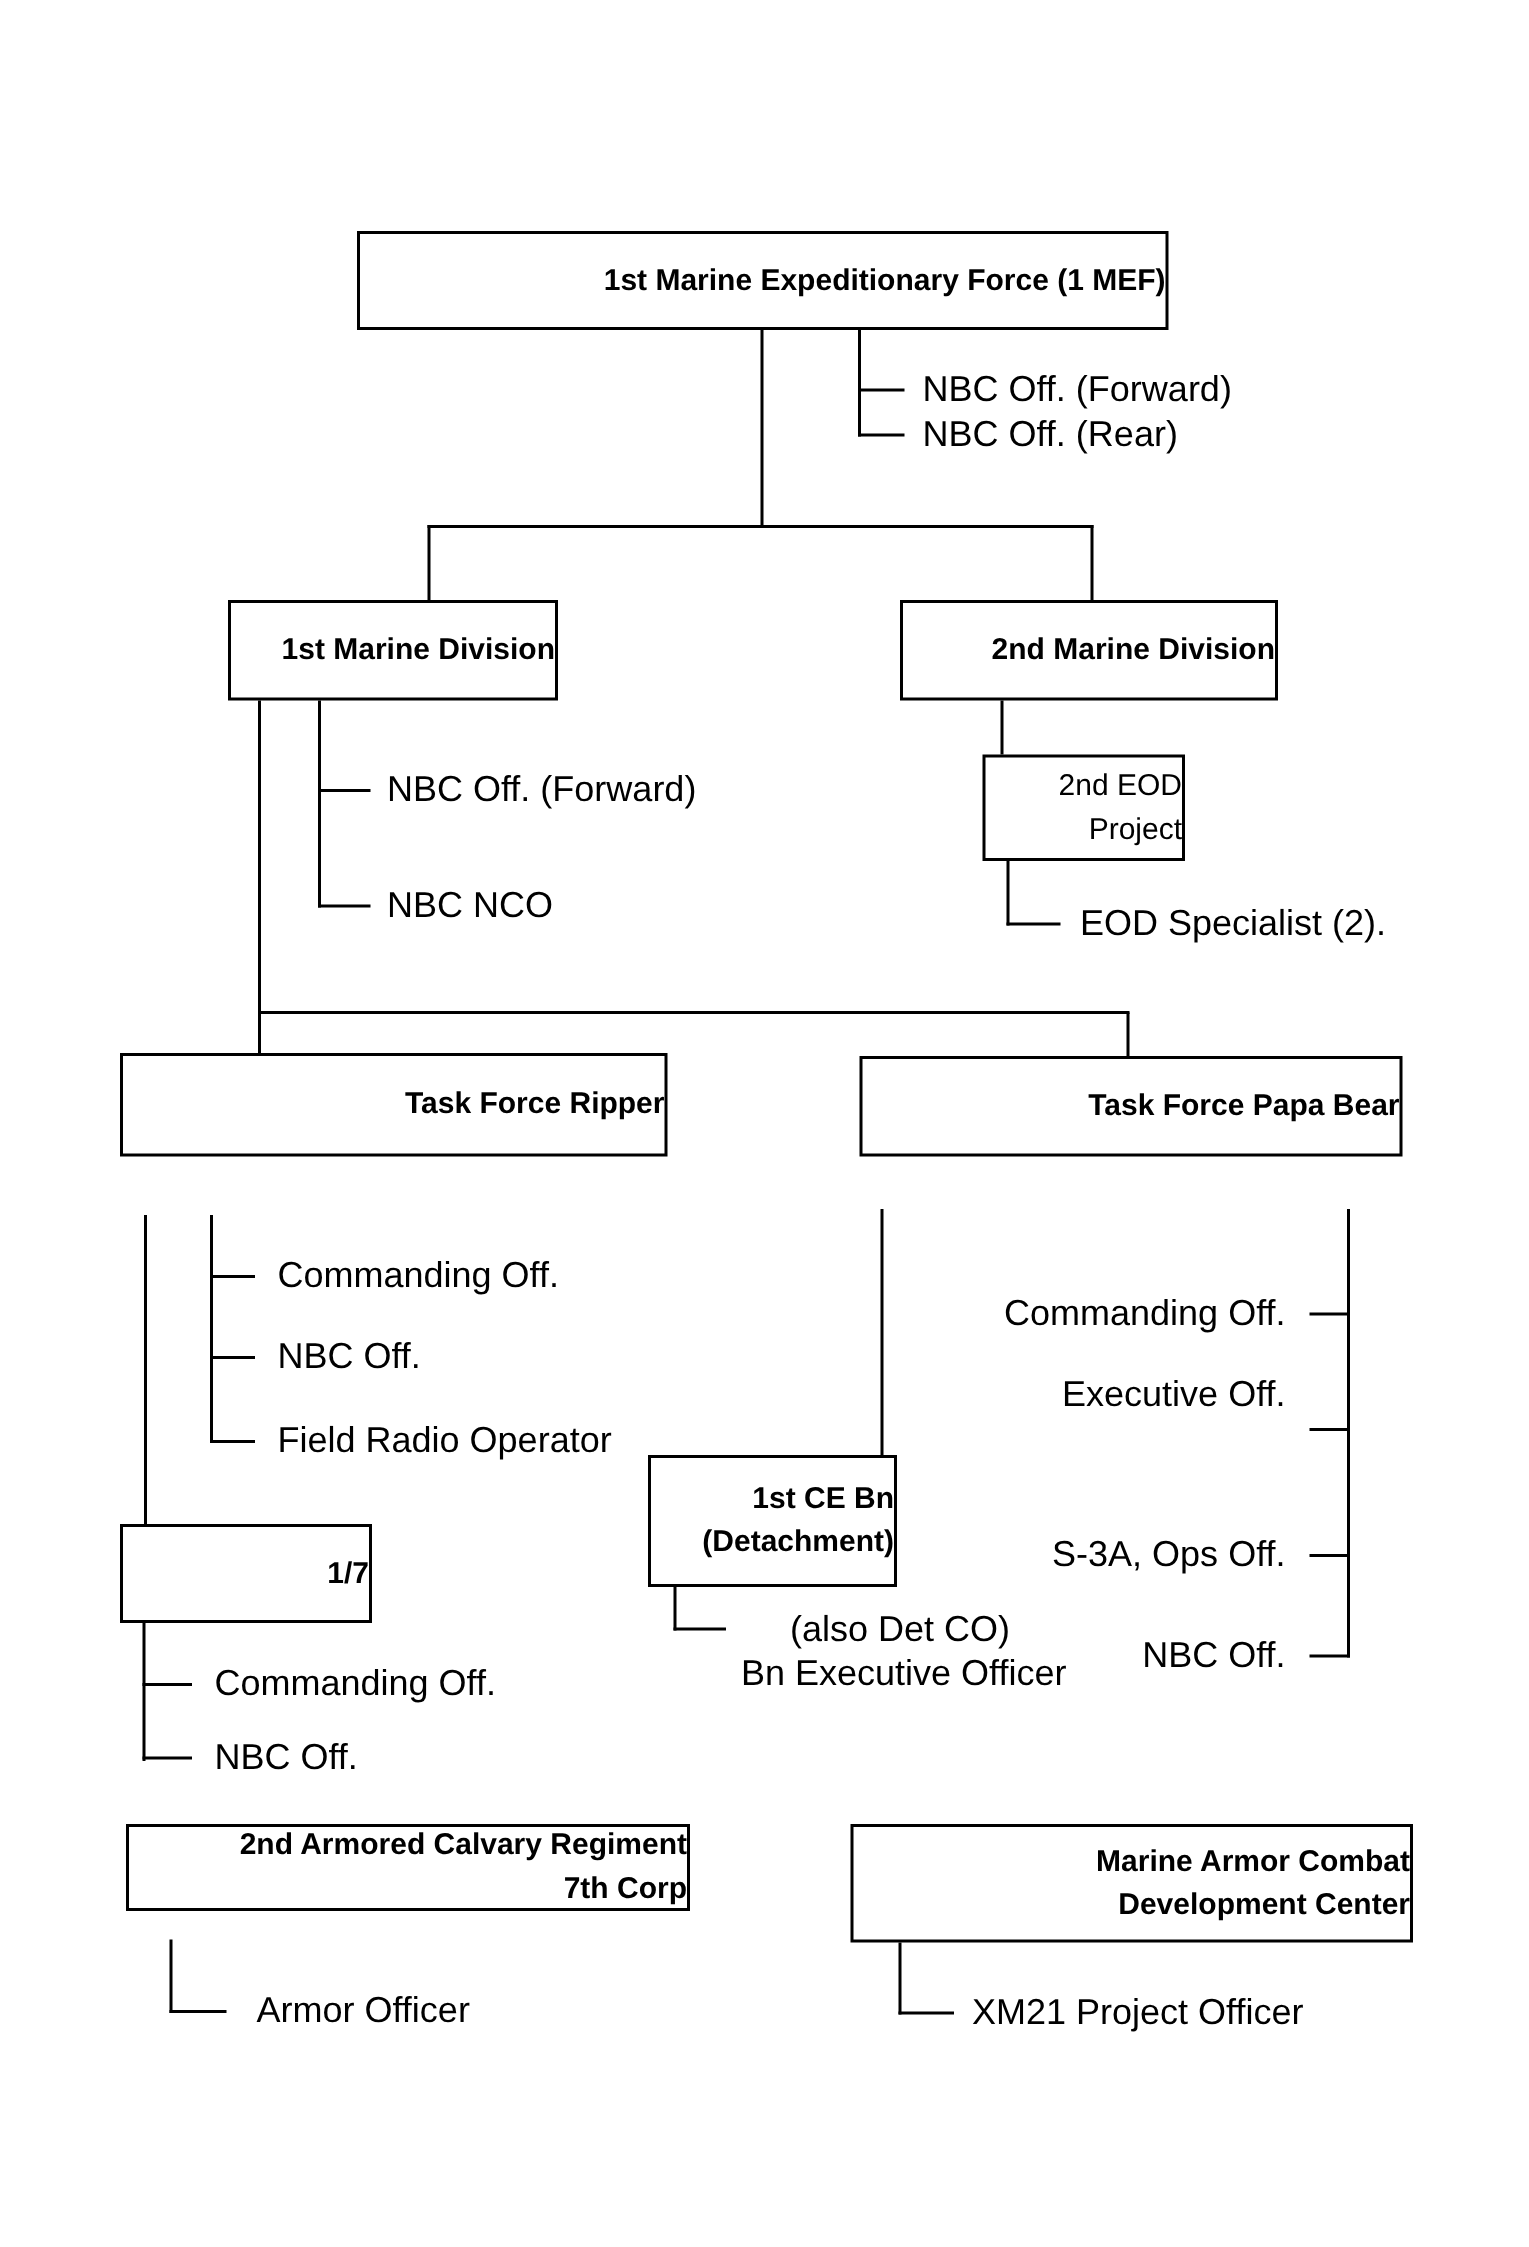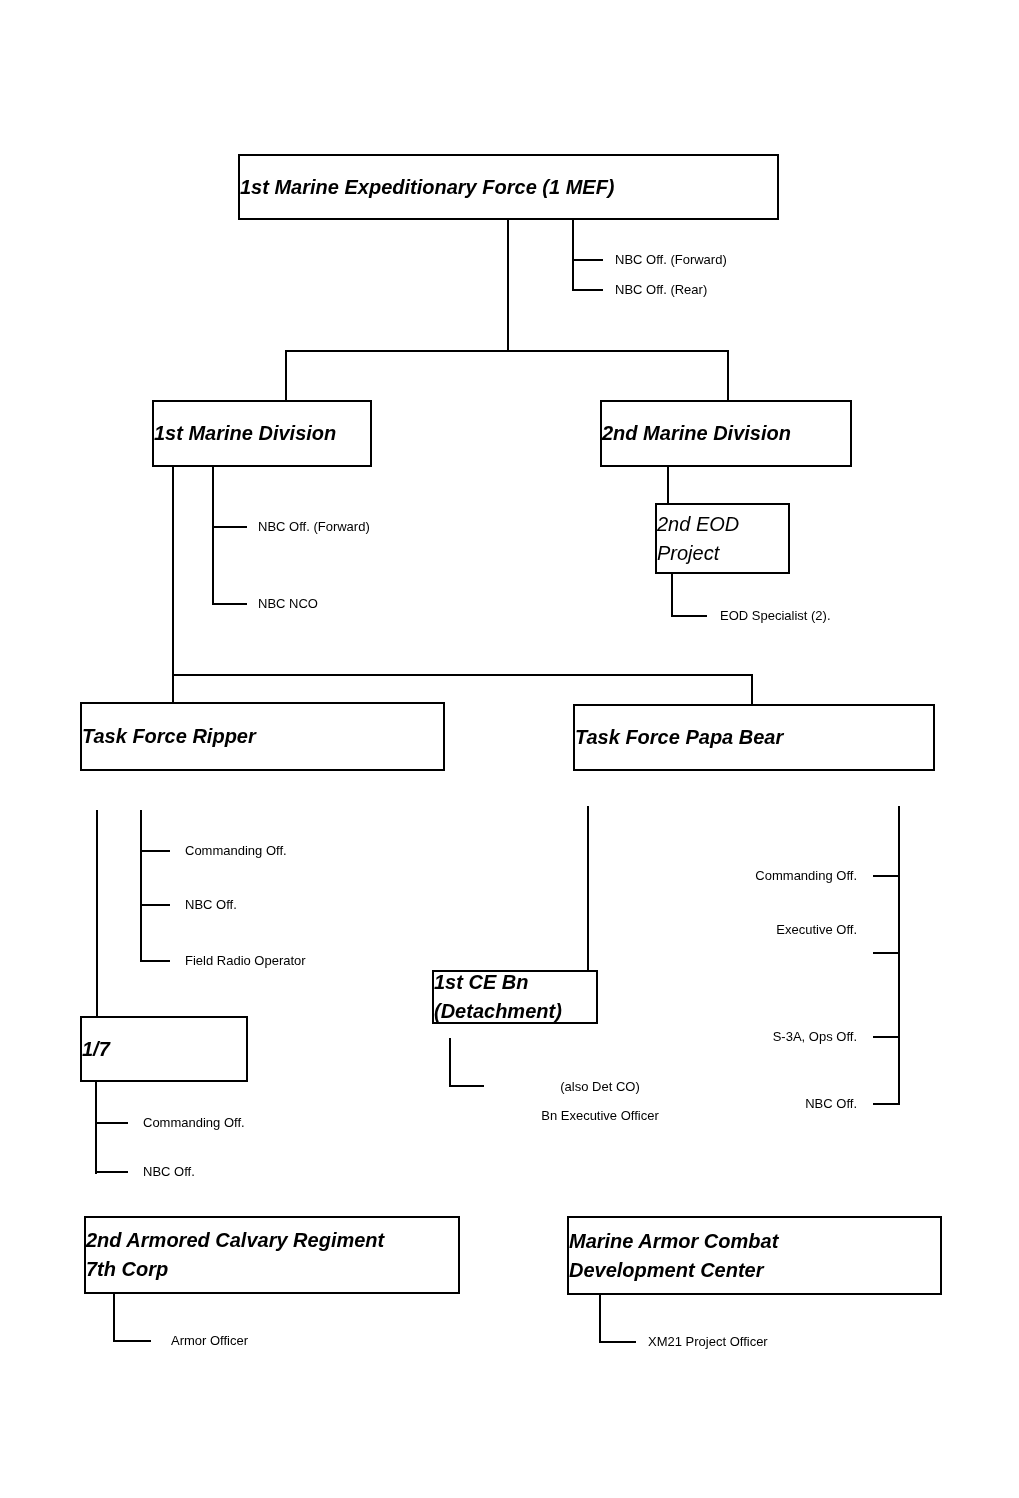--- a/index.html
+++ b/index.html
@@ -3,26 +3,26 @@
 <meta charset="utf-8">
 <style>
   html,body { margin:0; padding:0; background:#ffffff; }
   .canvas {
     position:relative; width:1019px; height:1498px; background:#ffffff;
     font-family:"Liberation Sans", sans-serif; color:#000000; overflow:hidden;
   }
   .ln { position:absolute; background:#000000; }
   .box {
     position:absolute; box-sizing:border-box; border:2px solid #000000; background:#ffffff;
-    display:flex; flex-direction:column; align-items:flex-start; justify-content:center;
-    font-weight:bold; font-size:20px; text-align:center; line-height:29px; white-space:nowrap;font-style:italic;
+    display:flex; flex-direction:column; align-items:flex-end; justify-content:center;
+    font-weight:bold; font-size:20px; text-align:center; line-height:29px; white-space:nowrap;
   }
   .box.regular { font-weight:normal; }
   .staff {
-    position:absolute; font-size:13px; line-height:22px; white-space:nowrap;
+    position:absolute; font-size:24px; line-height:22px; white-space:nowrap;
     transform:translateY(-50%);
   }
   .staff.right { text-align:right; }
   .staff.multiline { transform:none; text-align:center; white-space:nowrap; line-height:29px; }
 </style>
 </head>
 <body>
 
 <div class="canvas">
 
@@ -82,30 +82,30 @@
   </div>
 
   <div class="box" style="left:80px;top:702px;width:365px;height:69px">
     <span>Task Force Ripper</span>
   </div>
 
   <div class="box" style="left:573px;top:704px;width:362px;height:67px">
     <span>Task Force Papa Bear</span>
   </div>
 
-  <div class="box" style="left:432px;top:970px;width:166px;height:54px">
+  <div class="box" style="left:432px;top:970px;width:166px;height:88px">
     <span>1st CE Bn</span>
     <span>(Detachment)</span>
   </div>
 
   <div class="box" style="left:80px;top:1016px;width:168px;height:66px">
     <span>1/7</span>
   </div>
 
-  <div class="box" style="left:84px;top:1216px;width:376px;height:78px">
+  <div class="box" style="left:84px;top:1216px;width:376px;height:58px">
     <span>2nd Armored Calvary Regiment</span>
     <span>7th Corp</span>
   </div>
 
   <div class="box" style="left:567px;top:1216px;width:375px;height:79px">
     <span>Marine Armor Combat</span>
     <span>Development Center</span>
   </div>
 
   <div class="staff" style="left:615px;top:260px">NBC Off. (Forward)</div>

